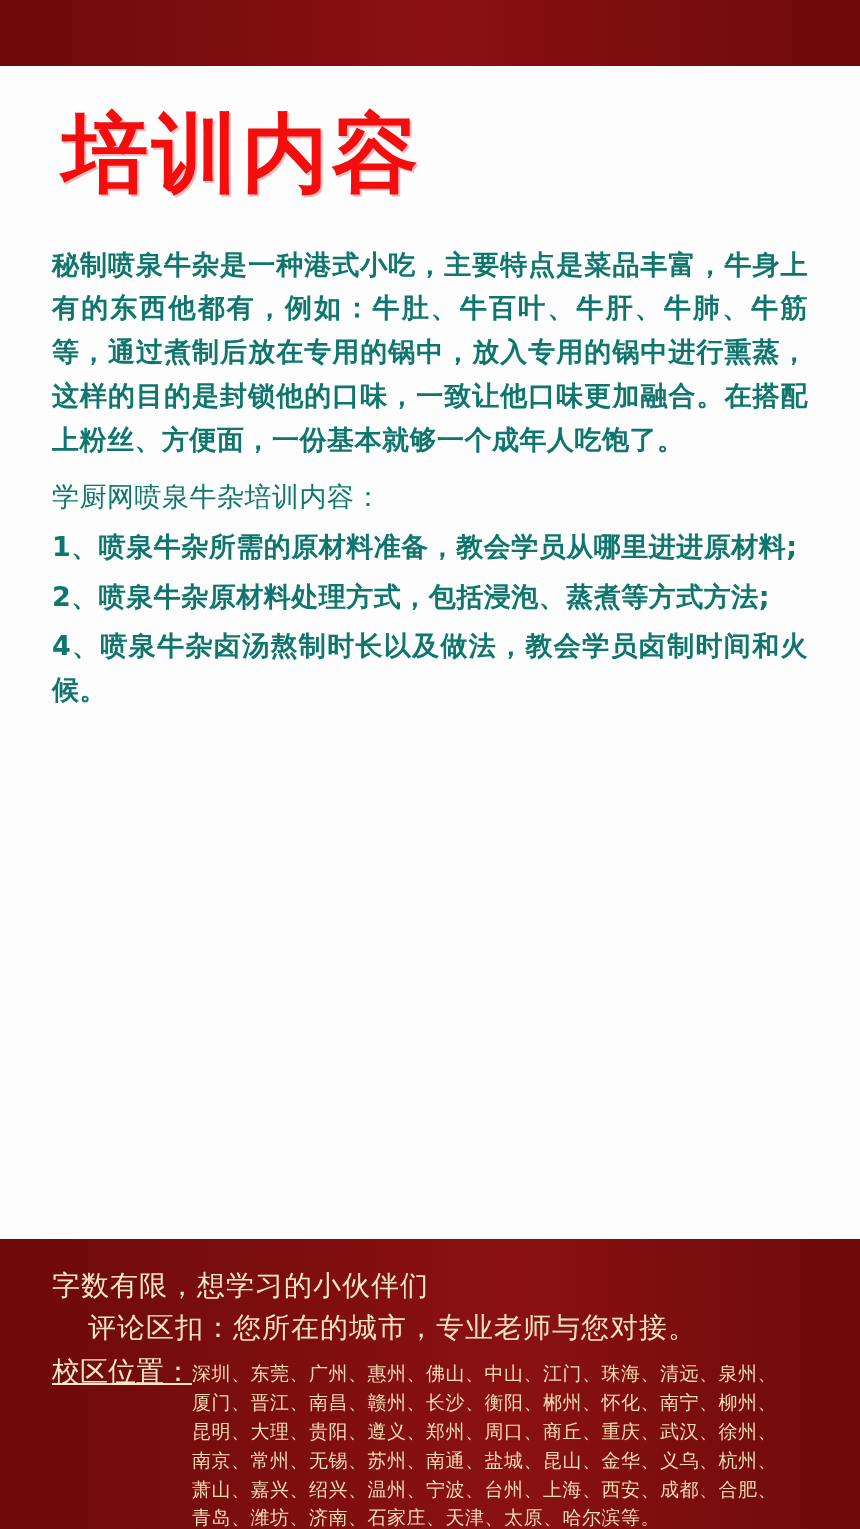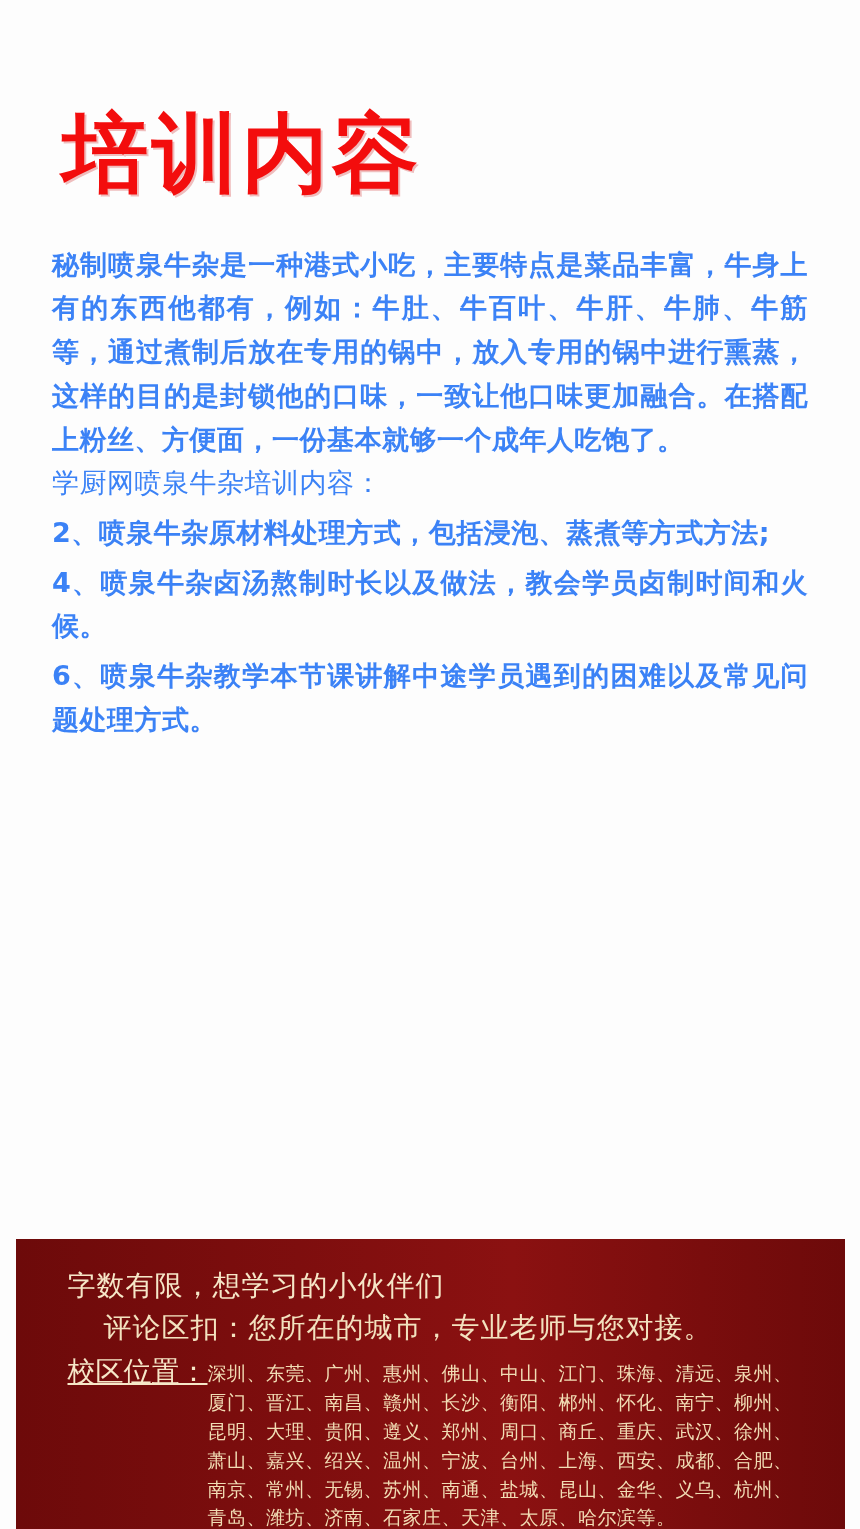--- a/index.html
+++ b/index.html
@@ -13,21 +13,20 @@
     font-family: "Liberation Sans", "DejaVu Sans", sans-serif;
     overflow: hidden;
   }
   .poster {
     position: relative;
     width: 860px;
     height: 1529px;
     background: #fdfdfd;
     display: flex;
     flex-direction: column;
-    align-items: center;
   }
   .top-bar {
     height: 66px;
     background: #7a0c0c;
     background: linear-gradient(90deg, #6d0a0a 0%, #8b1111 50%, #6d0a0a 100%);
     flex: 0 0 auto;
   }
   .body-area {
     flex: 1 1 auto;
     background: #fdfdfd;
@@ -40,32 +39,33 @@
     font-weight: bold;
     color: #f30d0d;
     letter-spacing: 4px;
     margin: 40px 0 0 10px;
     line-height: 1.1;
     text-shadow: 2px 2px 0 rgba(200,0,0,0.25);
     white-space: nowrap;
   }
   .intro, .sub-line, .item {
     font-family: "DejaVu Sans", "Liberation Sans", sans-serif;
-    color: #3b82f6;
+    color: #0f766e;
     font-size: 27px;
     line-height: 1.62;
     letter-spacing: 0.5px;
   }
   .intro {
     margin-top: 42px;
     font-weight: bold;
     text-align: justify;
     text-justify: inter-ideograph;
   }
   .sub-line {
+    margin-top: 14px;
     font-weight: normal;
   }
   .item {
     margin-top: 6px;
     font-weight: bold;
     text-align: justify;
     text-justify: inter-ideograph;
   }
   .footer {
     flex: 0 0 auto;
@@ -120,34 +120,34 @@
 
   <div class="top-bar"></div>
 
   <div class="body-area">
     <div class="title">培训内容</div>
 
     <div class="intro">秘制喷泉牛杂是一种港式小吃，主要特点是菜品丰富，牛身上有的东西他都有，例如：牛肚、牛百叶、牛肝、牛肺、牛筋等，通过煮制后放在专用的锅中，放入专用的锅中进行熏蒸，这样的目的是封锁他的口味，一致让他口味更加融合。在搭配上粉丝、方便面，一份基本就够一个成年人吃饱了。</div>
 
     <div class="sub-line">学厨网喷泉牛杂培训内容：</div>
 
+    <div class="item">1、喷泉牛杂所需的原材料准备，教会学员从哪里进进原材料;</div>
     <div class="item">2、喷泉牛杂原材料处理方式，包括浸泡、蒸煮等方式方法;</div>
     <div class="item">4、喷泉牛杂卤汤熬制时长以及做法，教会学员卤制时间和火候。</div>
-    <div class="item">6、喷泉牛杂教学本节课讲解中途学员遇到的困难以及常见问题处理方式。</div>
   </div>
 
   <div class="footer">
     <div class="footer-line">字数有限，想学习的小伙伴们</div>
     <div class="footer-line second">评论区扣：您所在的城市，专业老师与您对接。</div>
     <div class="campus-row">
       <div class="campus-label">校区位置：</div>
       <div class="campus-list">
         <div>深圳、东莞、广州、惠州、佛山、中山、江门、珠海、清远、泉州、</div>
         <div>厦门、晋江、南昌、赣州、长沙、衡阳、郴州、怀化、南宁、柳州、</div>
         <div>昆明、大理、贵阳、遵义、郑州、周口、商丘、重庆、武汉、徐州、</div>
+        <div>南京、常州、无锡、苏州、南通、盐城、昆山、金华、义乌、杭州、</div>
         <div>萧山、嘉兴、绍兴、温州、宁波、台州、上海、西安、成都、合肥、</div>
-        <div>南京、常州、无锡、苏州、南通、盐城、昆山、金华、义乌、杭州、</div>
         <div>青岛、潍坊、济南、石家庄、天津、太原、哈尔滨等。</div>
       </div>
     </div>
   </div>
 
 </div>
 
 </body></html>

